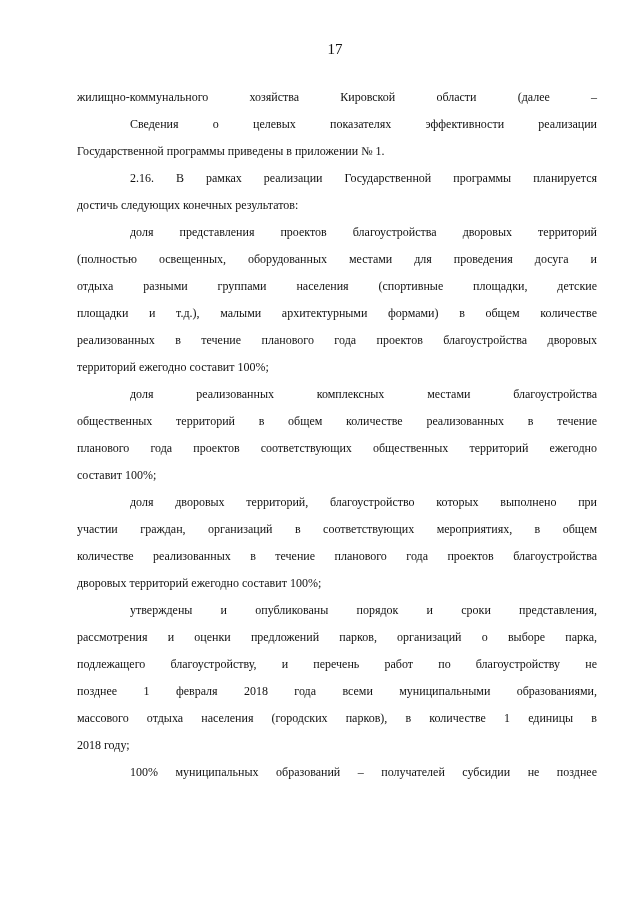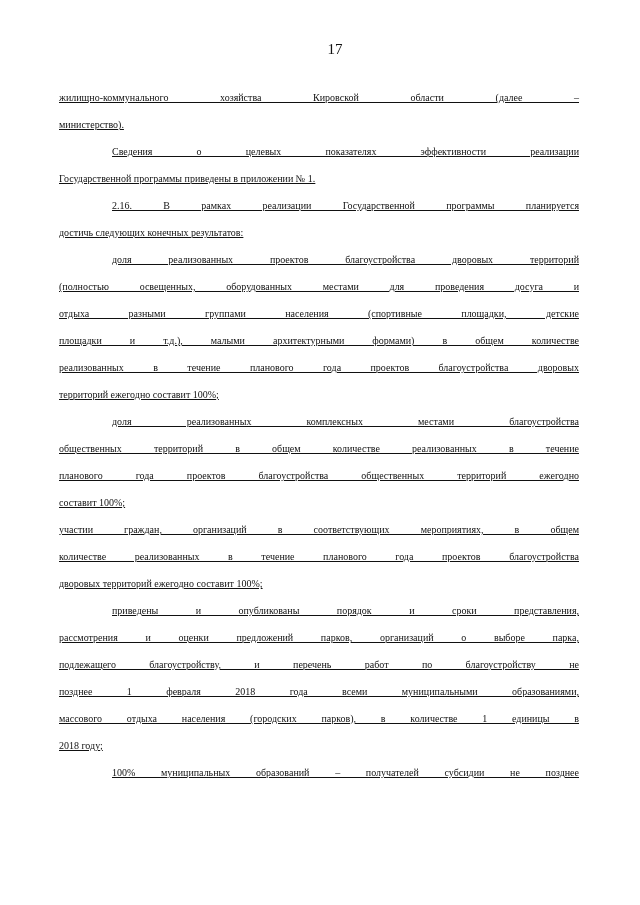--- a/index.html
+++ b/index.html
@@ -8,74 +8,74 @@
     position: absolute; left: 0; top: 0; width: 544px; height: 905px;
     background: #ffffff; color: #111111;
     font-family: "Liberation Serif", "DejaVu Serif", serif;
     border-radius: 19px;
   }
   .page-number {
     position: absolute; top: 40px; left: 0; width: 670px;
     text-align: center; font-size: 15px; line-height: 18px;
   }
   .body-text {
-    position: absolute; left: 59px; top: 84px; width: 520px;
-    font-size: 10px; line-height: 27px; text-decoration: underline;
+    position: absolute; left: 77px; top: 84px; width: 520px;
+    font-size: 12px; line-height: 27px;
   }
   .para { margin: 0; text-align: justify; text-align-last: left; }
   .line { display: block; text-align: justify; text-align-last: justify; white-space: normal; }
   .line.last { text-align-last: left; }
 </style>
 </head>
 <body>
 
 <div class="page">
   <div class="page-number">17</div>
 
   <div class="body-text">
 
     <p class="para">
       <span class="line">жилищно-коммунального хозяйства Кировской области (далее –</span>
-      <span class="line last">министерство).</span>
     </p>
 
     <p class="para">
       <span class="line" style="padding-left:53px">Сведения о целевых показателях эффективности реализации</span>
       <span class="line last">Государственной программы приведены в приложении № 1.</span>
     </p>
 
     <p class="para">
       <span class="line" style="padding-left:53px">2.16. В рамках реализации Государственной программы планируется</span>
       <span class="line last">достичь следующих конечных результатов:</span>
     </p>
 
     <p class="para">
-      <span class="line" style="padding-left:53px">доля реализованных проектов благоустройства дворовых территорий</span>
+      <span class="line" style="padding-left:53px">доля представления проектов благоустройства дворовых территорий</span>
       <span class="line">(полностью освещенных, оборудованных местами для проведения досуга и</span>
       <span class="line">отдыха разными группами населения (спортивные площадки, детские</span>
       <span class="line">площадки и т.д.), малыми архитектурными формами) в общем количестве</span>
       <span class="line">реализованных в течение планового года проектов благоустройства дворовых</span>
       <span class="line last">территорий ежегодно составит 100%;</span>
     </p>
 
     <p class="para">
       <span class="line" style="padding-left:53px">доля реализованных комплексных местами благоустройства</span>
       <span class="line">общественных территорий в общем количестве реализованных в течение</span>
-      <span class="line">планового года проектов благоустройства общественных территорий ежегодно</span>
+      <span class="line">планового года проектов соответствующих общественных территорий ежегодно</span>
       <span class="line last">составит 100%;</span>
     </p>
 
     <p class="para">
+      <span class="line" style="padding-left:53px">доля дворовых территорий, благоустройство которых выполнено при</span>
       <span class="line">участии граждан, организаций в соответствующих мероприятиях, в общем</span>
       <span class="line">количестве реализованных в течение планового года проектов благоустройства</span>
       <span class="line last">дворовых территорий ежегодно составит 100%;</span>
     </p>
 
     <p class="para">
-      <span class="line" style="padding-left:53px">приведены и опубликованы порядок и сроки представления,</span>
+      <span class="line" style="padding-left:53px">утверждены и опубликованы порядок и сроки представления,</span>
       <span class="line">рассмотрения и оценки предложений парков, организаций о выборе парка,</span>
       <span class="line">подлежащего благоустройству, и перечень работ по благоустройству не</span>
       <span class="line">позднее 1 февраля 2018 года всеми муниципальными образованиями,</span>
       <span class="line">массового отдыха населения (городских парков), в количестве 1 единицы в</span>
       <span class="line last">2018 году;</span>
     </p>
 
     <p class="para">
       <span class="line" style="padding-left:53px">100% муниципальных образований – получателей субсидии не позднее</span>
     </p>

